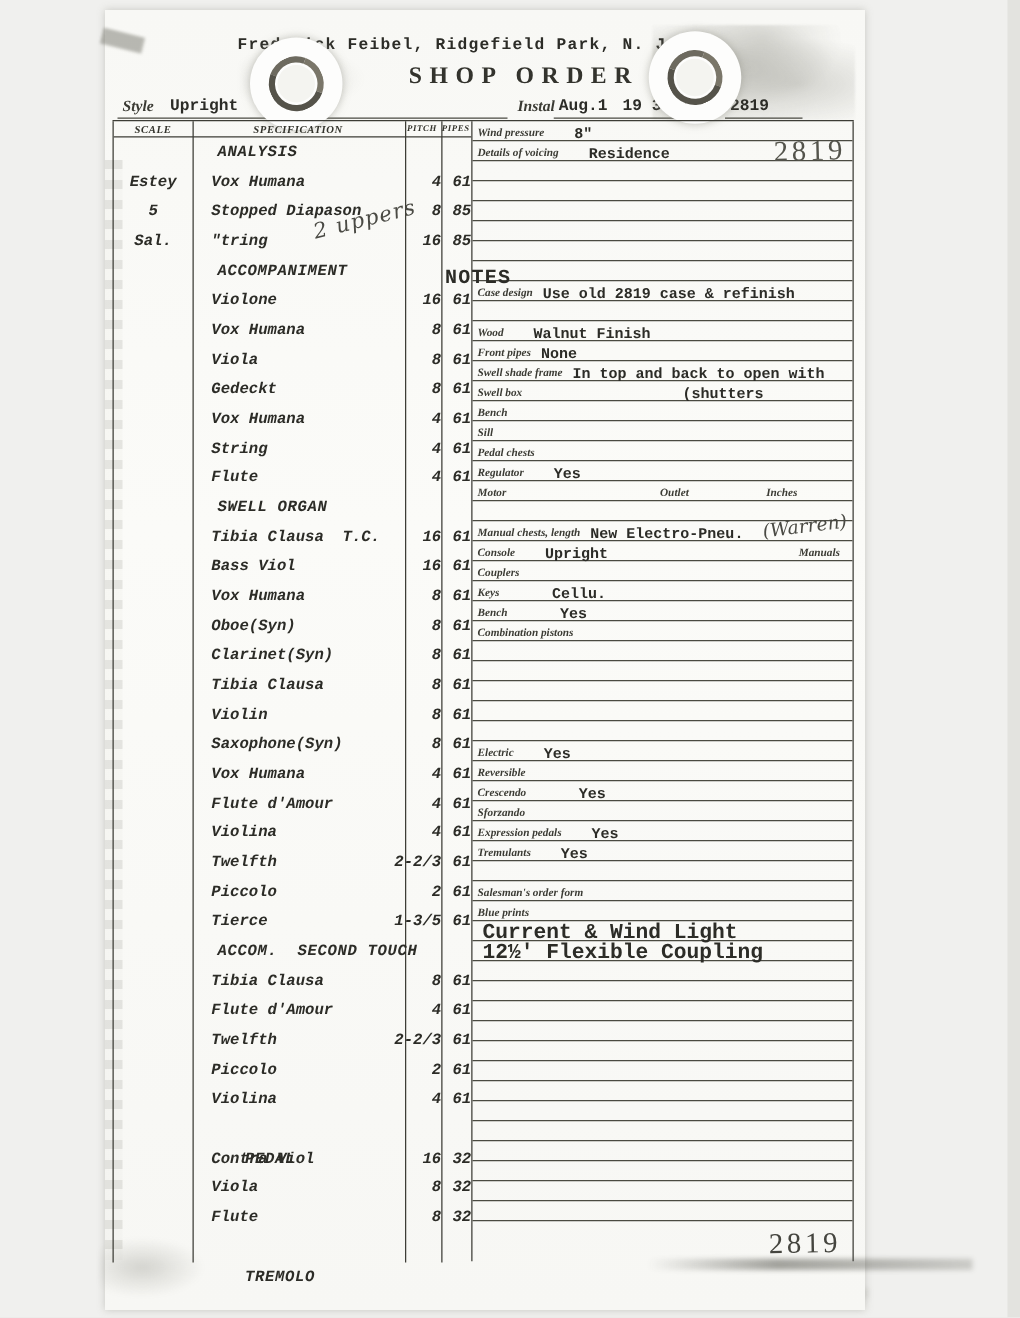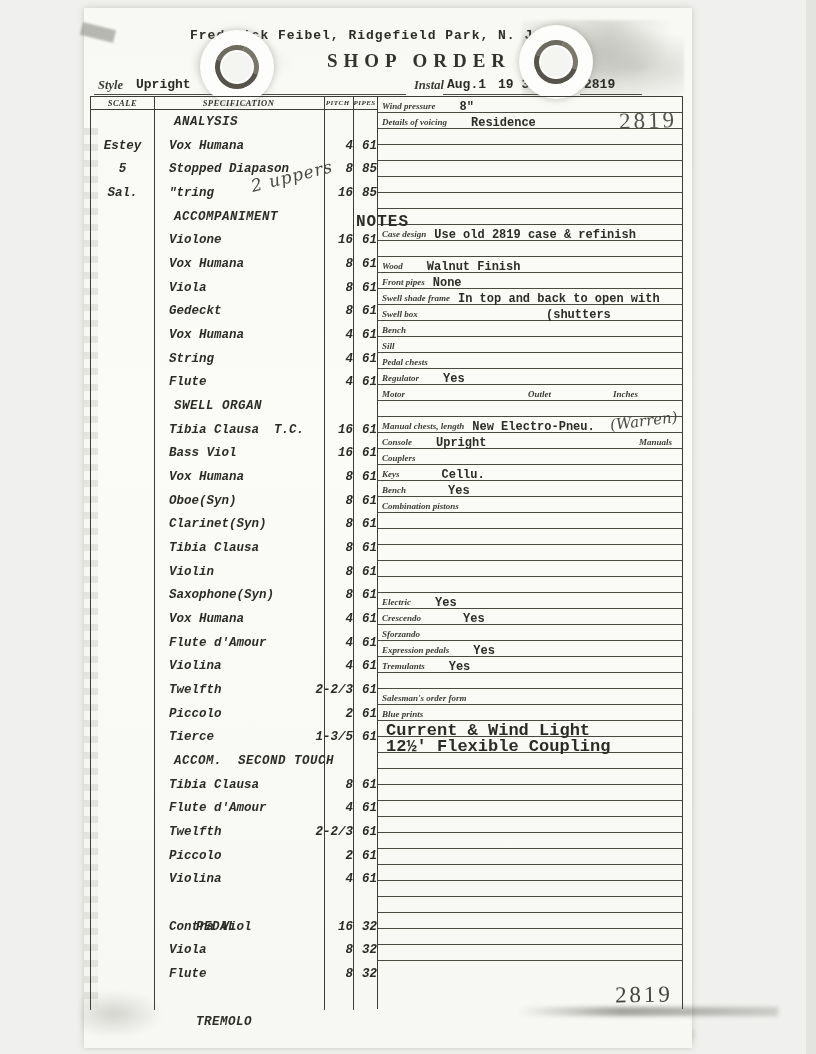--- a/index.html
+++ b/index.html
@@ -451,20 +451,23 @@
           <div class="rrow"></div>
           <div class="rrow"></div>
           <div class="rrow"></div>
           <div class="rrow"></div>
           <div class="rrow"></div>
           <div class="rrow">
             <span class="rlabel">Electric</span>
             <span class="rvalue ind">Yes</span>
           </div>
           <div class="rrow">
+            <span class="rlabel">Reversible</span>
+          </div>
+          <div class="rrow">
             <span class="rlabel">Crescendo</span>
             <span class="rvalue ind2">Yes</span>
           </div>
           <div class="rrow">
             <span class="rlabel">Sforzando</span>
           </div>
           <div class="rrow">
             <span class="rlabel">Expression pedals</span>
             <span class="rvalue ind">Yes</span>
           </div>

